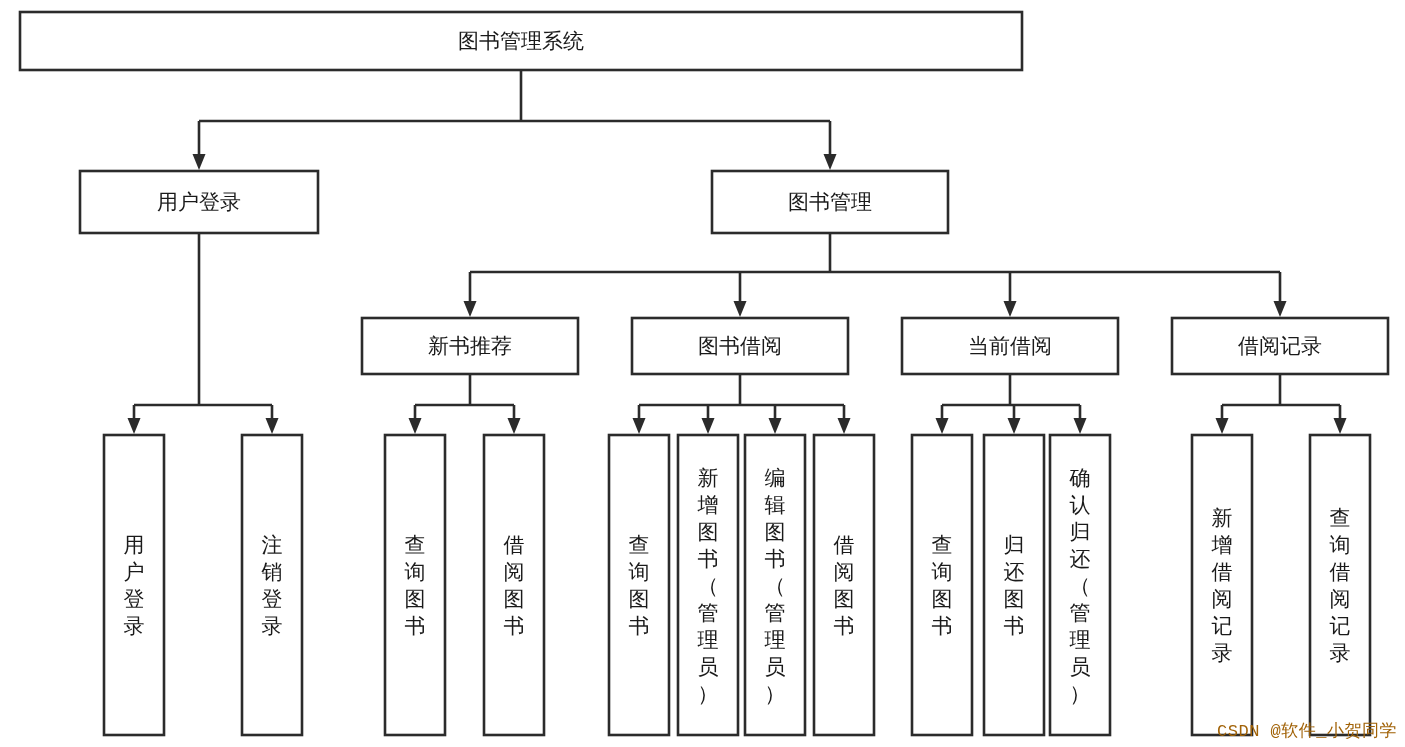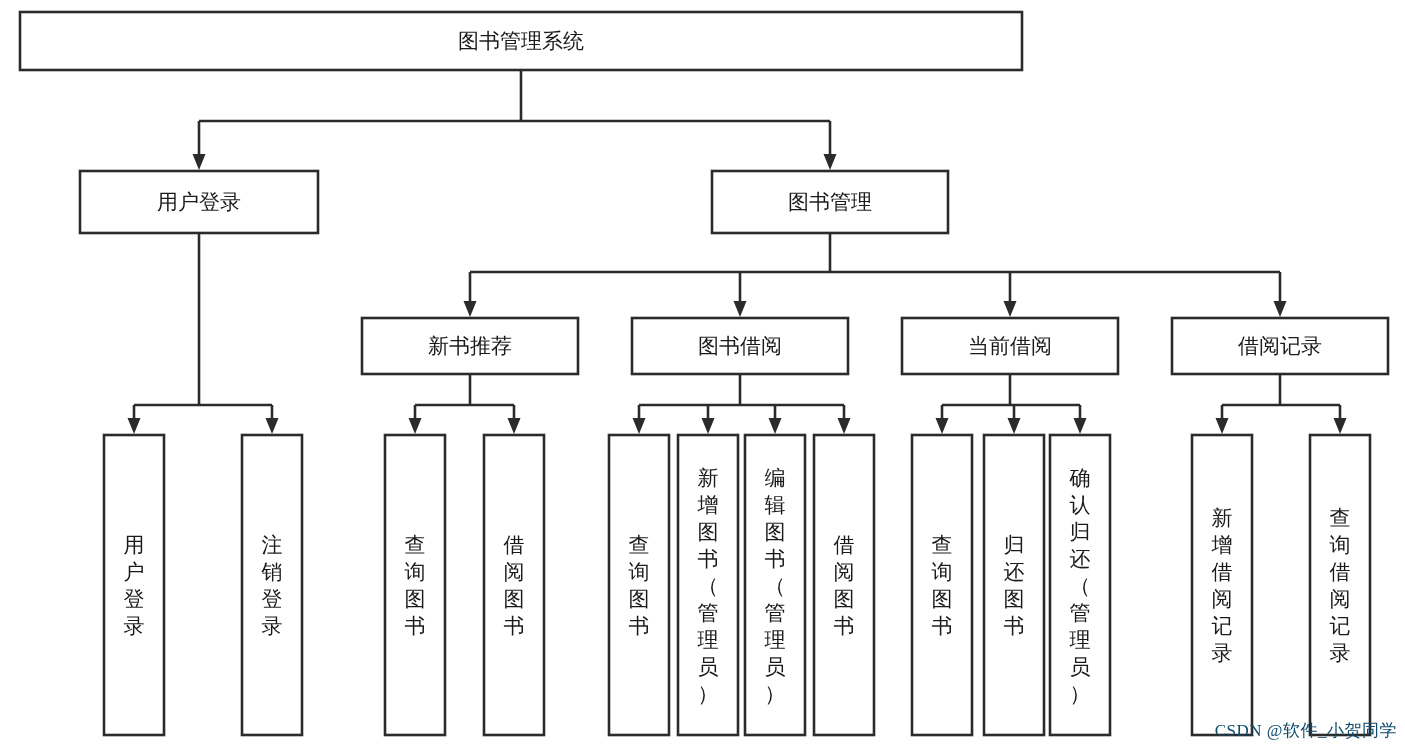--- a/index.html
+++ b/index.html
@@ -52,23 +52,23 @@
     stroke-linecap: butt;
   }
   .edge-arrow {
     fill: #2b2b2b;
     stroke: none;
   }
   .watermark {
     position: absolute;
     right: 8px;
     bottom: 5px;
-    font-family: Liberation Serif, serif;
+    font-family: Liberation Mono, monospace;
     font-size: 17px;
-    color: #0c4a6e;
+    color: #a16207;
     white-space: nowrap;
     letter-spacing: 0.5px;
     pointer-events: none;
   }
 </style>
 </head>
 <body>
 
 <div id="diagram-root">
   <svg id="tree-svg" viewBox="0 0 1405 747">

